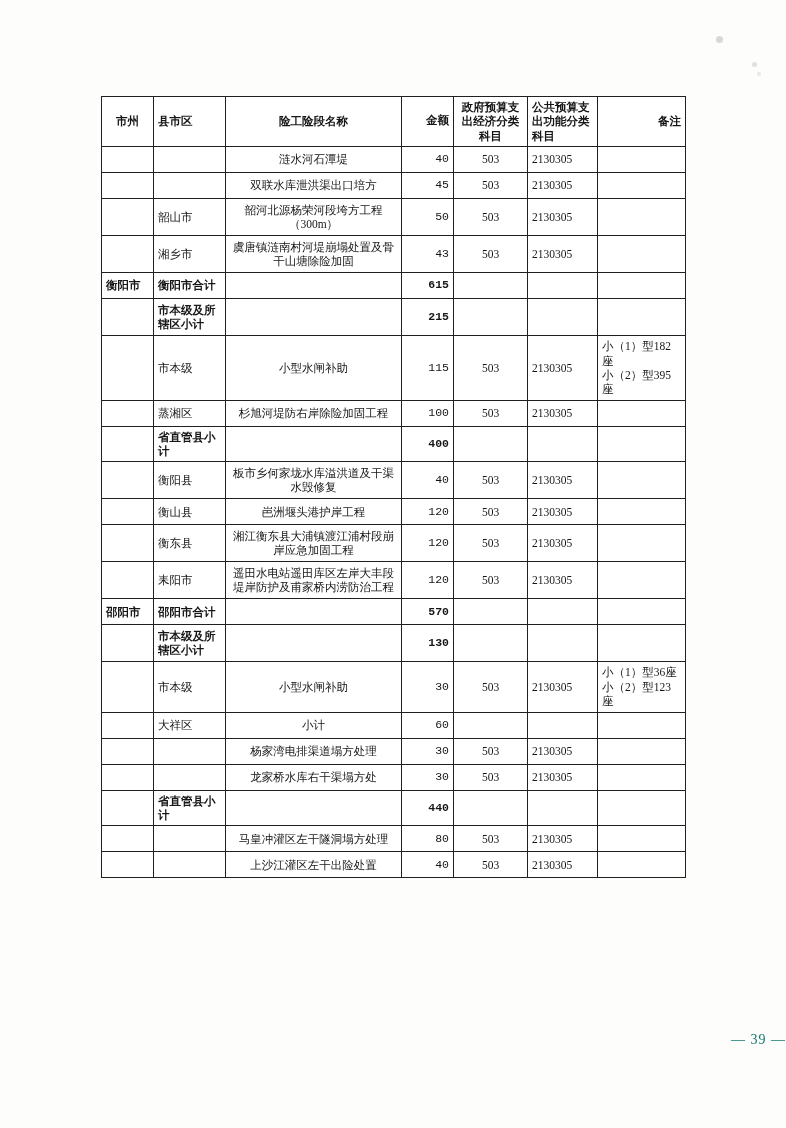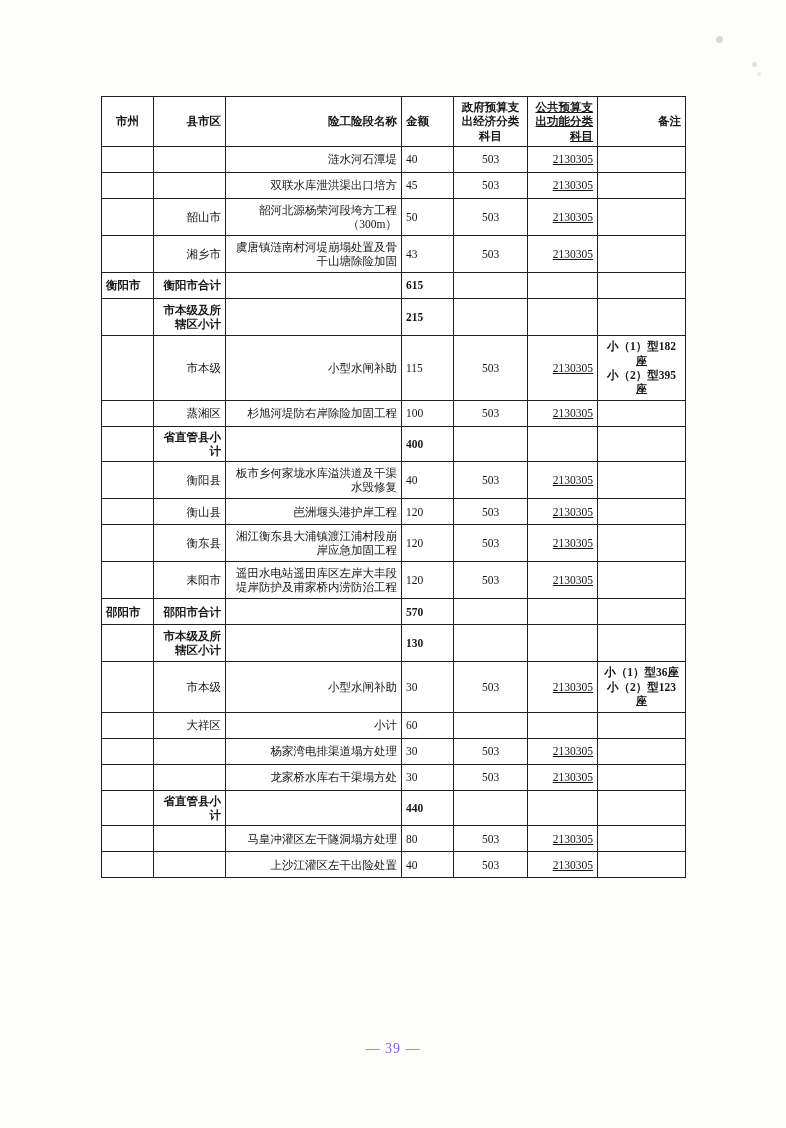--- a/index.html
+++ b/index.html
@@ -66,42 +66,41 @@
     color: #161616;
   }
   th {
     font-weight: bold;
     text-align: center;
     font-size: 12px;
     line-height: 1.2;
     margin-top: 24px;
   }
   .c-city   { width: 52px; }
-  .c-county { width: 72px; text-align: right; }
-  .c-name   { width: 176px; text-align: right; padding-left: 6px; }
-  .c-amount { width: 52px; text-align: left; }
+  .c-county { width: 72px; text-align: left; }
+  .c-name   { width: 176px; text-align: center; padding-left: 6px; }
+  .c-amount { width: 52px; text-align: right; font-family: Liberation Mono, monospace; }
   .c-econ   { width: 74px; text-align: center; }
-  .c-func   { width: 70px; text-align: right; text-decoration: underline; }
+  .c-func   { width: 70px; text-align: left; }
   .c-remark { width: 88px; text-align: right; font-size: 11px; }
 
   .bold { font-weight: bold; margin-top: 14px; }
   tr.hrow td { height: 19px; }
   tr.tall td { height: 30px; }
-  .remark-lines { line-height: 1.35; white-space: pre-line; text-align: center; padding-left: 4px; font-weight: bold; }
+  .remark-lines { line-height: 1.35; white-space: pre-line; text-align: left; padding-left: 4px; }
 
   .page-number {
     position: absolute;
     width: 786px;
     top: 1032px;
-    text-align: center;
+    text-align: right;
     font-size: 14px;
     letter-spacing: 1px;
-    color: #8b5cf6;
+    color: #0f766e;
     font-family: "Liberation Serif", "DejaVu Serif", serif;
-    margin-top: 9px;
   }
 </style>
 </head>
 <body>
 
 <div class="page">
   <div class="scan-mark-1"></div>
   <div class="scan-mark-2"></div>
   <div class="scan-mark-3"></div>
 
@@ -112,21 +111,21 @@
         <col class="c-name">
       <col class="c-amount">
         <col class="c-econ">
         <col class="c-func">
         <col class="c-remark">
     </colgroup>
     <thead>
       <tr>
         <th class="c-city">市州</th>
         <th class="c-county">县市区</th>
-        <th class="c-name" style="text-align:right">险工险段名称</th>
+        <th class="c-name" style="text-align:center">险工险段名称</th>
         <th class="c-amount">金额</th>
         <th class="c-econ">政府预算支出经济分类科目</th>
         <th class="c-func">公共预算支出功能分类科目</th>
         <th class="c-remark">备注</th>
       </tr>
     </thead>
     <tbody id="table-body">
         <tr class="hrow">
           <td class="c-city"></td>
           <td class="c-county"></td>

